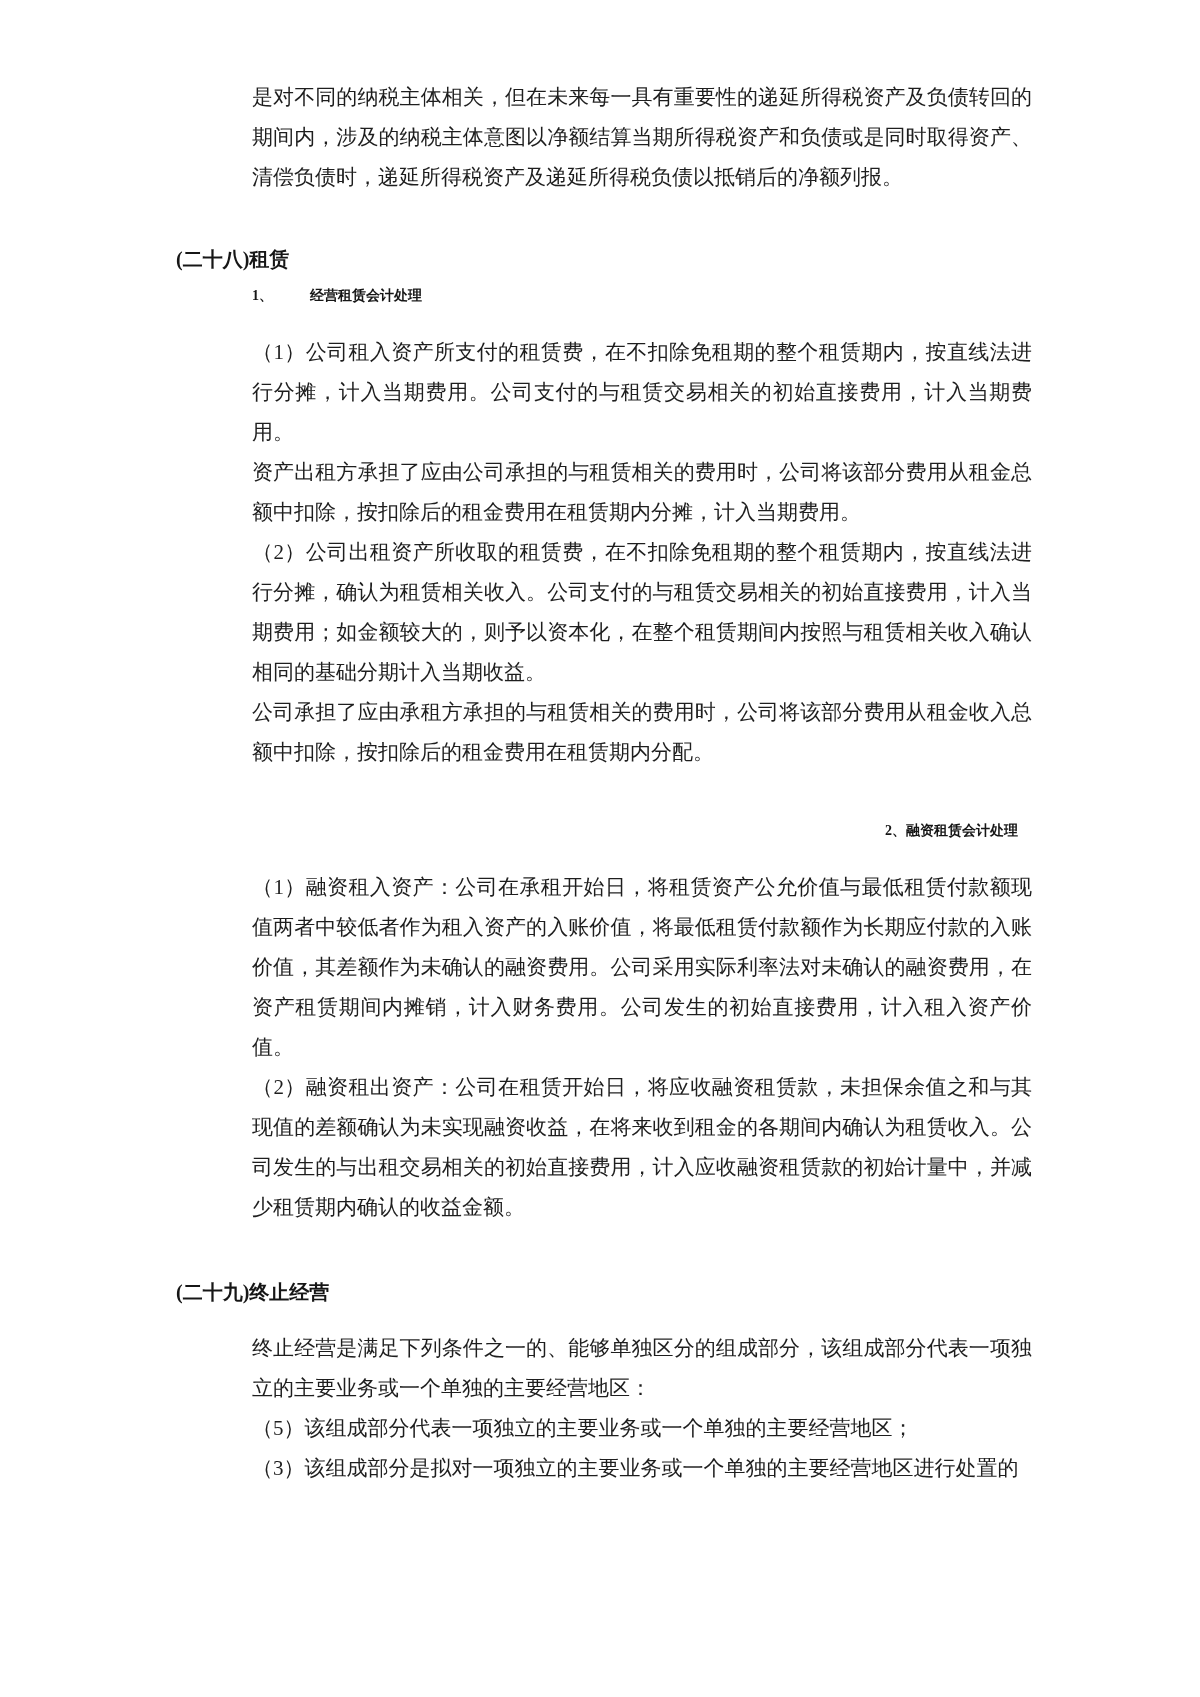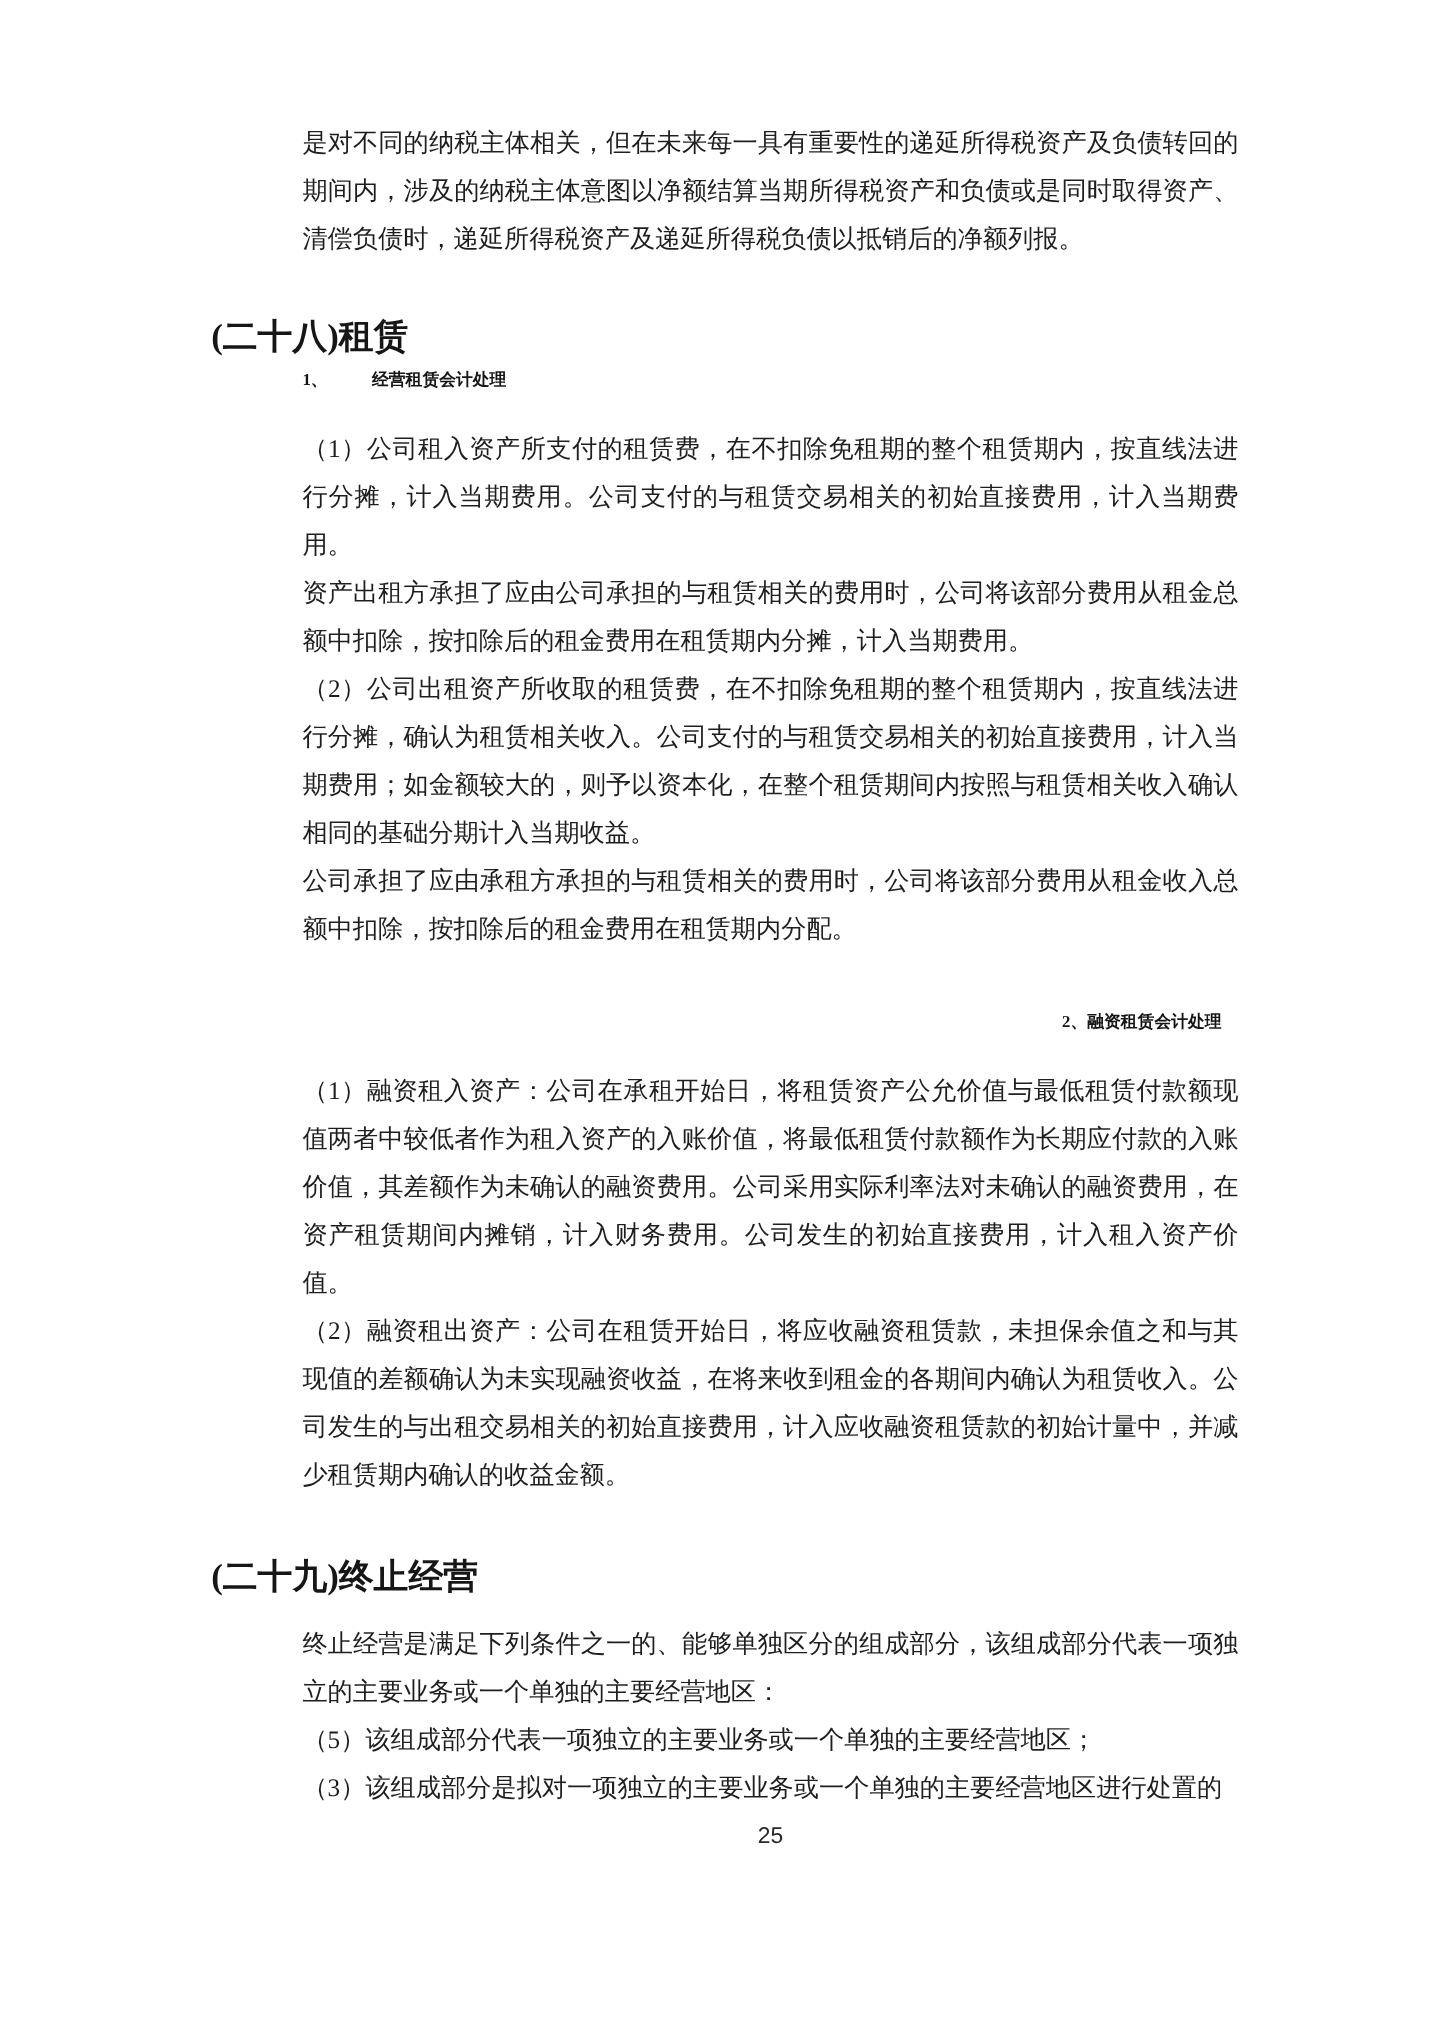--- a/index.html
+++ b/index.html
@@ -14,33 +14,33 @@
     background: #ffffff;
     font-family: "Liberation Serif", "DejaVu Serif", serif;
     color: #1e1e1e;
     overflow: hidden;
   }
   .content {
     position: absolute;
     top: 0;
     left: 176px;
     width: 842px;
-    padding-top: 99px;
+    padding-top: 77px;
   }
   .body-para {
     margin: 0 0 0 76px;
     width: 780px;
     font-size: 21px;
     line-height: 40px;
     text-align: justify;
     text-justify: inter-ideograph;
   }
   .heading-l1 {
     margin: 0;
-    font-size: 29px;
+    font-size: 20px;
     line-height: 32px;
     font-weight: bold;
     color: #161616;
   }
   .heading-l1.h28 { margin-top: 46px; }
   .heading-l1.h29 { margin-top: 49px; }
   .sub-heading {
     margin: 5px 0 0 76px;
     font-size: 14px;
     line-height: 32px;
@@ -88,16 +88,15 @@
 
     <p class="body-para first-after-sub">（1）融资租入资产：公司在承租开始日，将租赁资产公允价值与最低租赁付款额现值两者中较低者作为租入资产的入账价值，将最低租赁付款额作为长期应付款的入账价值，其差额作为未确认的融资费用。公司采用实际利率法对未确认的融资费用，在资产租赁期间内摊销，计入财务费用。公司发生的初始直接费用，计入租入资产价值。</p>
     <p class="body-para">（2）融资租出资产：公司在租赁开始日，将应收融资租赁款，未担保余值之和与其现值的差额确认为未实现融资收益，在将来收到租金的各期间内确认为租赁收入。公司发生的与出租交易相关的初始直接费用，计入应收融资租赁款的初始计量中，并减少租赁期内确认的收益金额。</p>
 
     <h2 class="heading-l1 h29">(二十九)终止经营</h2>
 
     <p class="body-para first-after-sub">终止经营是满足下列条件之一的、能够单独区分的组成部分，该组成部分代表一项独立的主要业务或一个单独的主要经营地区：</p>
     <p class="body-para">（5）该组成部分代表一项独立的主要业务或一个单独的主要经营地区；</p>
     <p class="body-para">（3）该组成部分是拟对一项独立的主要业务或一个单独的主要经营地区进行处置的</p>
 
-    <div class="footer">25</div>
 
   </div>
 </div>
 
 </body></html>

